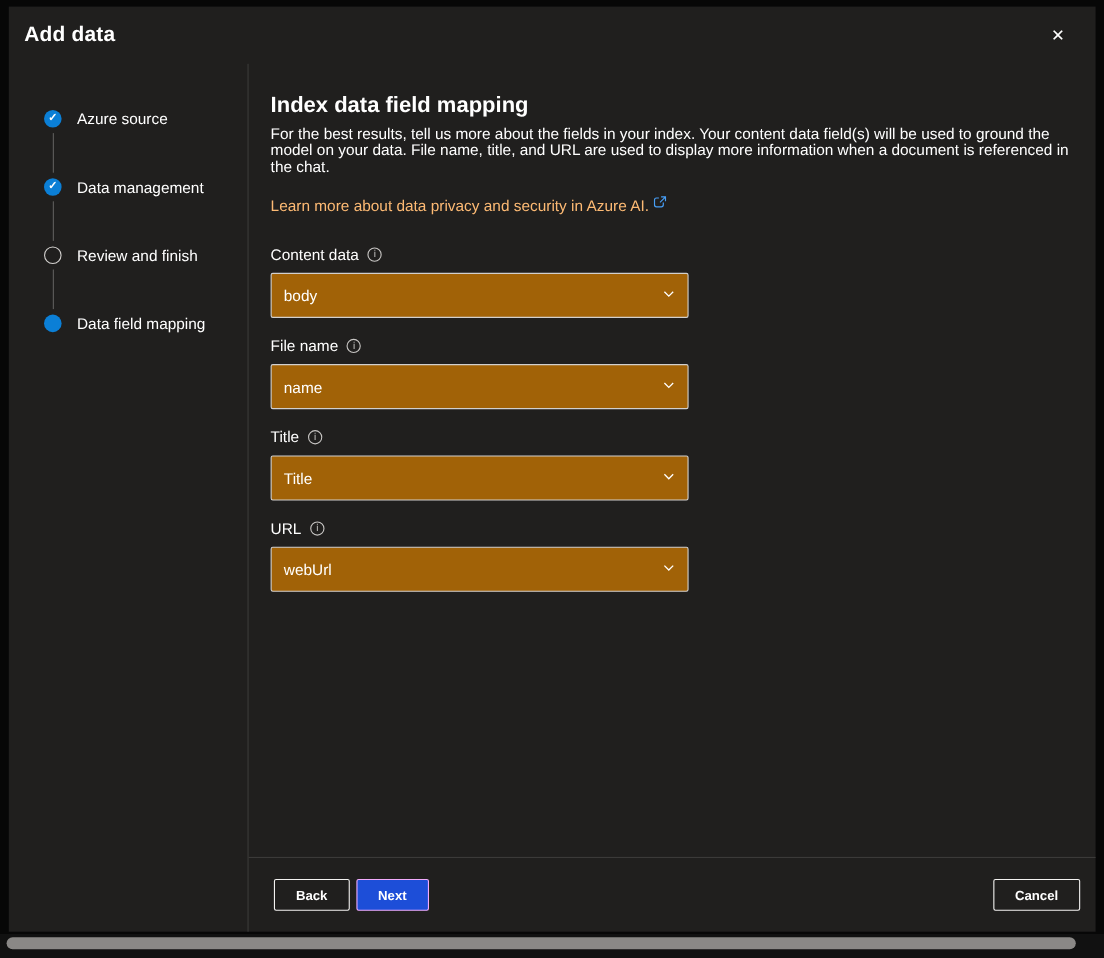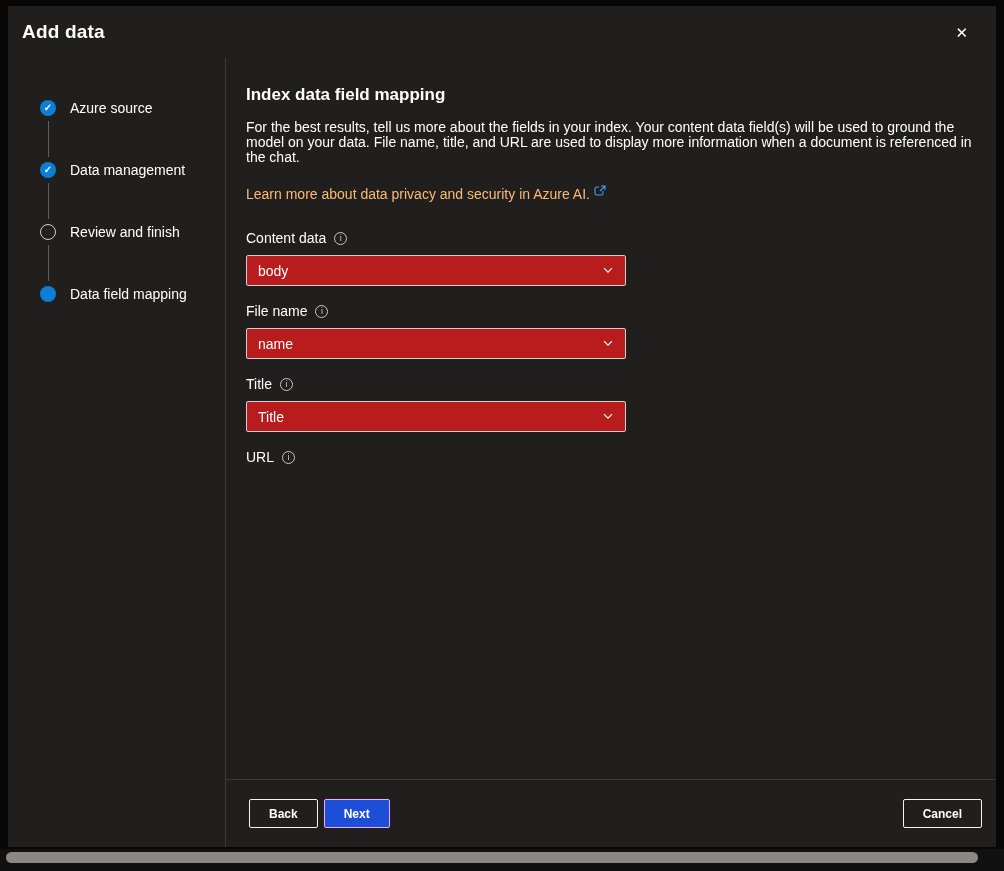--- a/index.html
+++ b/index.html
@@ -49,21 +49,21 @@
     width: 16px; height: 16px; border-radius: 50%; flex: none;
     display: flex; align-items: center; justify-content: center;
   }
   .bullet.completed, .bullet.current { background: #0b7fd6; }
   .bullet.upcoming { background: transparent; border: 1px solid #d2d0ce; }
   .bullet .check { font-size: 10px; font-weight: 700; color: #fff; line-height: 1; }
   .step-label { font-size: 14px; color: #ffffff; }
   
   .main-col { flex: 1; display: flex; flex-direction: column; min-width: 0; }
   .content { flex: 1; padding: 27px 14px 0 20px; overflow: hidden; }
-  .page-heading { font-size: 17px; font-weight: 700; margin-bottom: 15px; }
+  .page-heading { font-size: 20px; font-weight: 700; margin-bottom: 6px; }
   .description {
     font-size: 14px; line-height: 15px; color: #ffffff;
     max-width: 754px; margin-bottom: 20px;
   }
   .privacy-link {
     display: inline-flex; align-items: flex-start; gap: 4px;
     color: #fdba74; font-size: 14px; 
     margin-bottom: 28px; cursor: pointer;
   }
   .ext-icon { margin-top: -2px; }
@@ -72,22 +72,22 @@
   .label-row { display: flex; align-items: center; gap: 8px; margin-bottom: 9px; }
   .field-label { font-size: 14px; font-weight: 400; }
   .info-icon {
     width: 13px; height: 13px; border-radius: 50%;
     border: 1px solid #c8c6c4; color: #c8c6c4;
     font-size: 9px; font-style: normal;
     display: inline-flex; align-items: center; justify-content: center;
     cursor: default;
   }
   .dropdown {
-    width: 380px; height: 31px;
-    background: #b91c1c;
+    width: 380px; height: 41px;
+    background: #a16207;
     border: 1px solid #d2d0ce; border-radius: 2px;
     display: flex; align-items: center; justify-content: space-between;
     padding: 0 11px; cursor: pointer;
   }
   .dropdown-value { font-size: 14px; color: #ffffff; }
   
   .modal-footer {
     flex: none;
     border-top: 1px solid #3b3a39;
     padding: 19px 14px 19px 23px;
@@ -210,20 +210,28 @@
                 </svg>
             </span>
           </div>
         </div>
 
         <div class="field">
           <div class="label-row">
             <span class="field-label">URL</span>
             <i class="info-icon">i</i>
           </div>
+          <div class="dropdown">
+            <span class="dropdown-value">webUrl</span>
+            <span>
+              <svg width="12" height="12" viewBox="0 0 12 12" fill="none">
+                  <path d="M2 4.2 6 8.2l4-4" stroke="#ffffff" stroke-width="1.2"></path>
+                </svg>
+            </span>
+          </div>
         </div>
 
       </div>
 
       <div class="modal-footer">
         <button class="btn btn-secondary">Back</button>
         <button class="btn btn-primary">Next</button>
         <button class="btn btn-secondary btn-cancel">Cancel</button>
       </div>
     </div>

